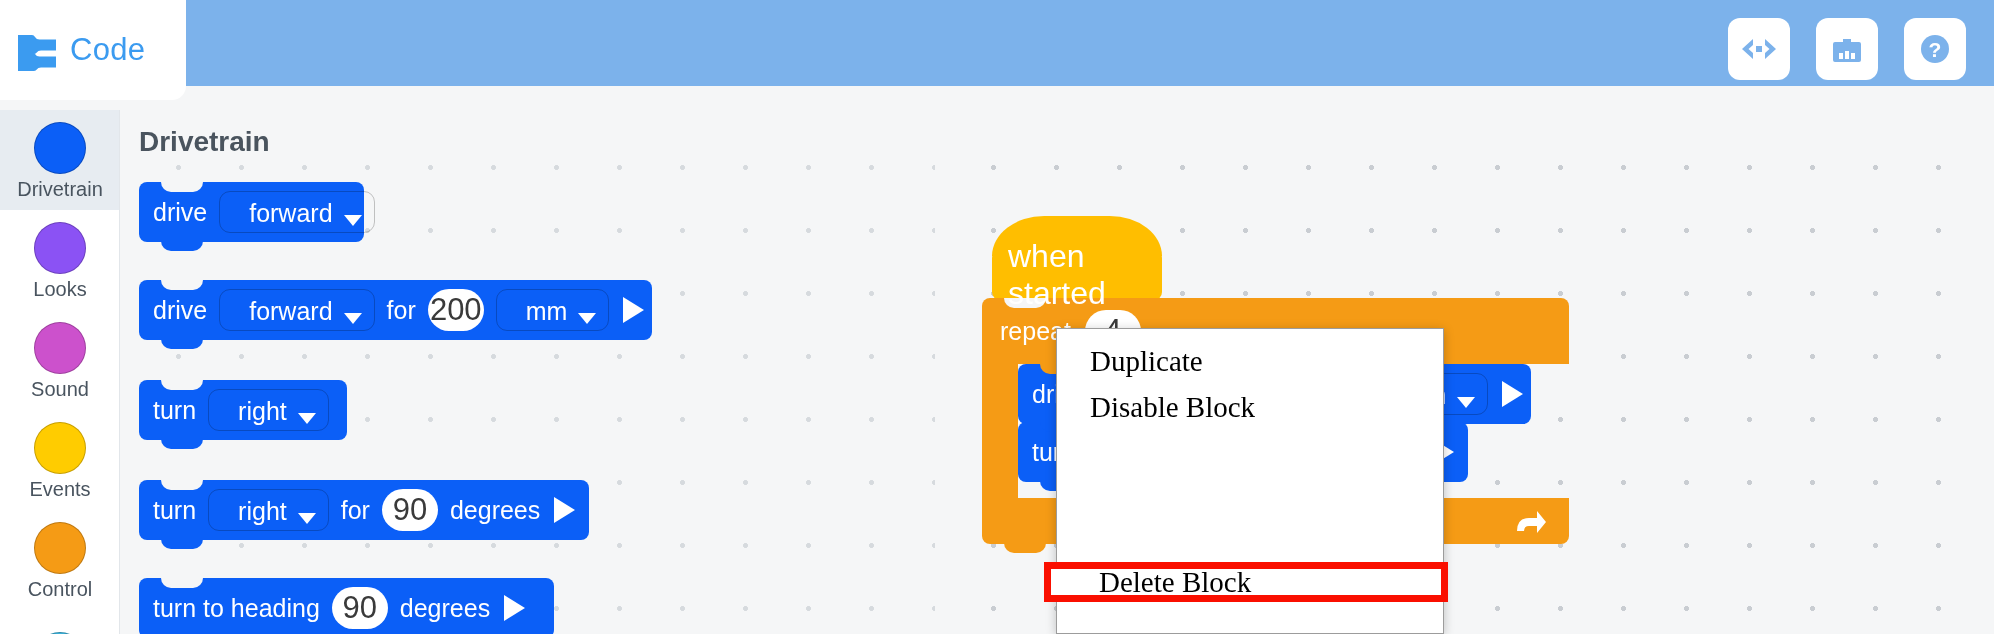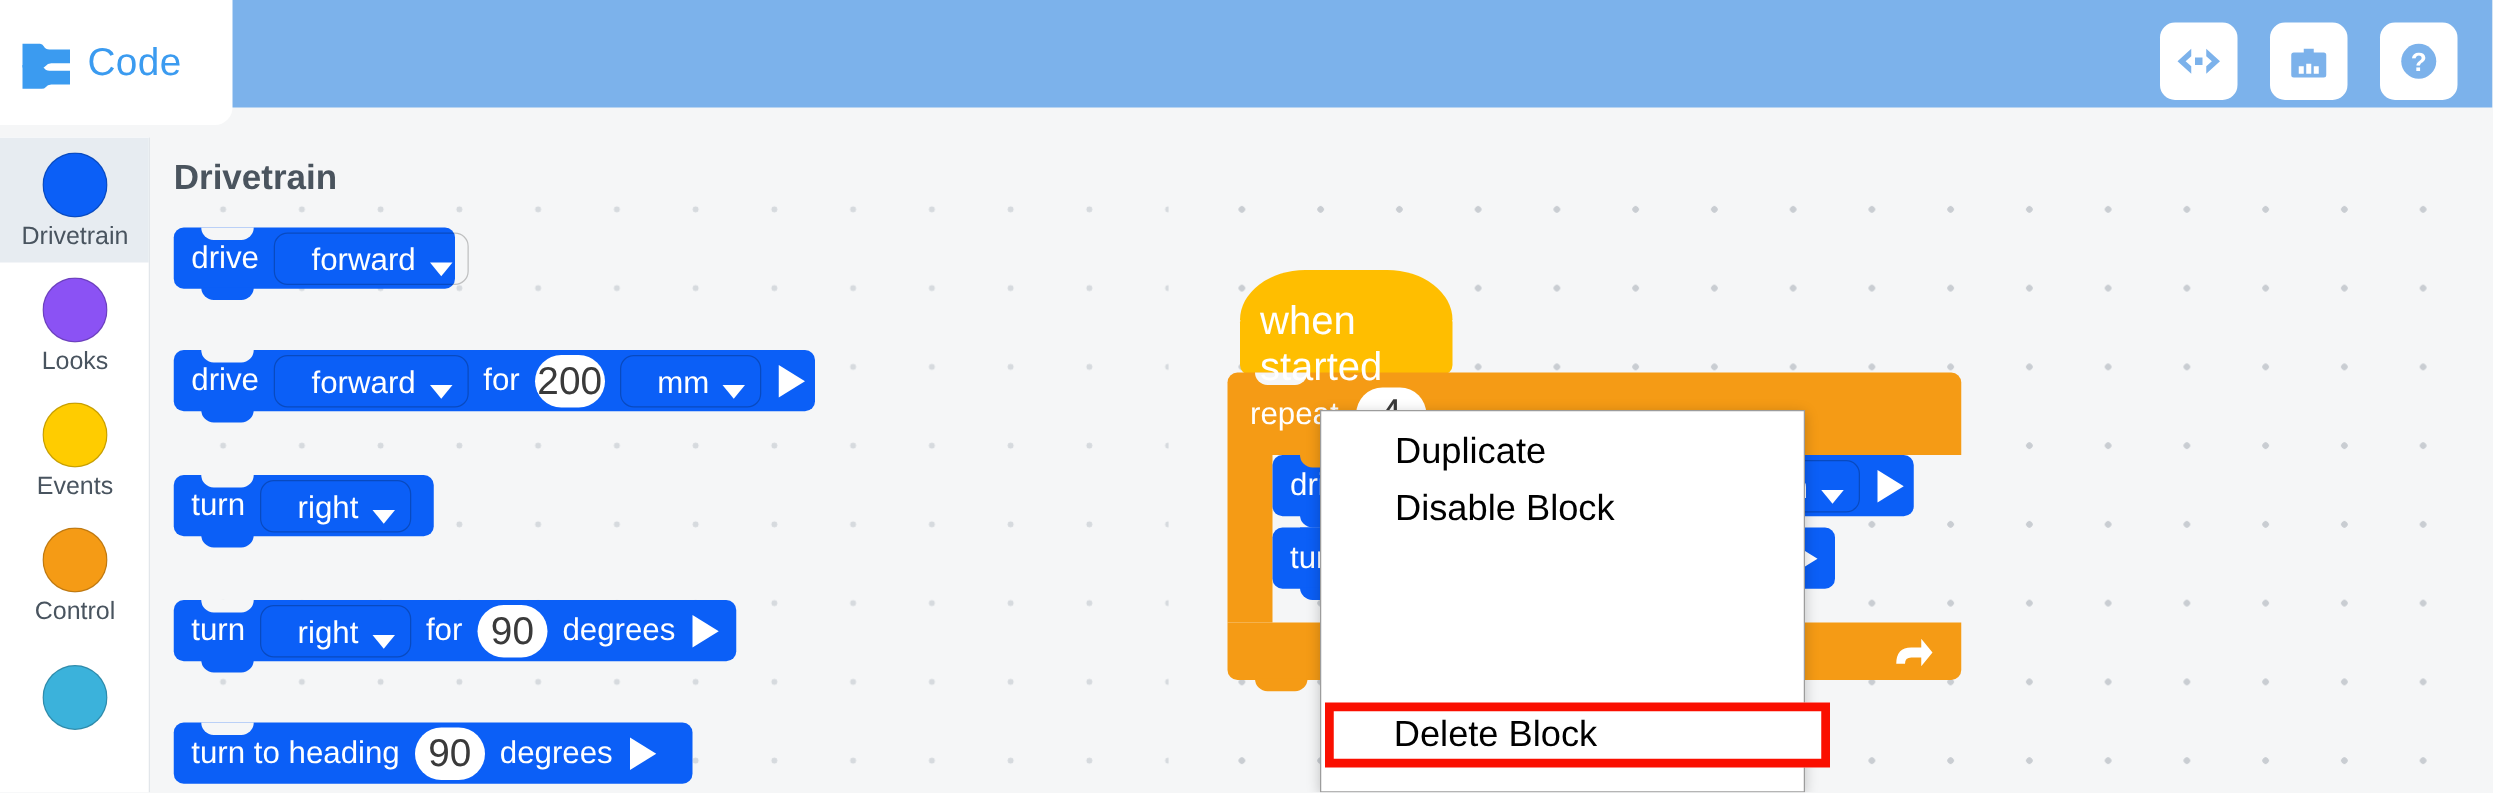--- a/index.html
+++ b/index.html
@@ -85,21 +85,21 @@
     position: absolute; left: 936px; top: 110px;
     width: 1058px; height: 524px;
     background: #F5F6F7;
     overflow: hidden;
   }
 
   
   .blk {
     position: absolute;
     display: flex; align-items: center;
-    height: 49px;
+    height: 60px;
     color: #FFFFFF; font-size: 25px;
     padding: 0 14px;
     gap: 12px;
     white-space: nowrap;
   }
   .blk-blue { background: #0B5FF7; }
   .blk-shape {
     border-radius: 8px;
   }
 
@@ -192,24 +192,25 @@
   .ctx-menu {
     position: absolute;
     background: #FFFFFF;
     border: 1px solid #9C9C9C;
     box-shadow: 0 2px 10px rgba(0,0,0,.22);
     padding: 9px 0 0 0;
   }
   .ctx-item {
     height: 46px;
     display: flex; align-items: center;
-    padding-left: 59px;
+    padding-left: 33px;
     font-size: 29px;
     color: #000000;
     cursor: pointer;
+    font-family: Liberation Serif, serif;
   }
   .ctx-item.disabled { color: #B8B8B8; cursor: default; }
   .ctx-highlight {
     position: absolute;
     border: 7px solid #FA0F00;
     background: #FFFFFF;
     display: flex; align-items: center;
     padding-left: 48px;
     font-size: 29px;
     color: #000000;
@@ -261,20 +262,24 @@
   <div class="sidebar">
     <div class="cat selected">
       <span class="cat-dot" style="background:#0B5FF7"></span>
       <span class="cat-label">Drivetrain</span>
     </div>
     <div class="cat">
       <span class="cat-dot" style="background:#8B52F4"></span>
       <span class="cat-label">Looks</span>
     </div>
     <div class="cat">
+      <span class="cat-dot" style="background:#CC51CC"></span>
+      <span class="cat-label">Sound</span>
+    </div>
+    <div class="cat">
       <span class="cat-dot" style="background:#FFCC00"></span>
       <span class="cat-label">Events</span>
     </div>
     <div class="cat">
       <span class="cat-dot" style="background:#F59B15"></span>
       <span class="cat-label">Control</span>
     </div>
     <div class="cat">
       <span class="cat-dot" style="background:#3BB2DB"></span>
       <span class="cat-label"></span>
@@ -398,18 +403,18 @@
       <i class="play"></i>
       <div class="bnotch" style="background:#0B5FF7"></div>
     </div>
 
     <div class="ctx-menu" style="left:120px; top:218px; width:388px; height:306px;">
       <div class="ctx-item">Duplicate</div>
       <div class="ctx-item">Disable Block</div>
       <div class="ctx-item" style="visibility:hidden">Delete Block</div>
     </div>
 
-    <div class="ctx-highlight" style="left:124px; top:452px; width:404px; height:52px;">
+    <div class="ctx-highlight" style="left:108px; top:452px; width:404px; height:40px;font-family:Liberation Serif, serif;">
       <span>Delete Block</span>
     </div>
 
   </div>
 </div>
 
 </body></html>

